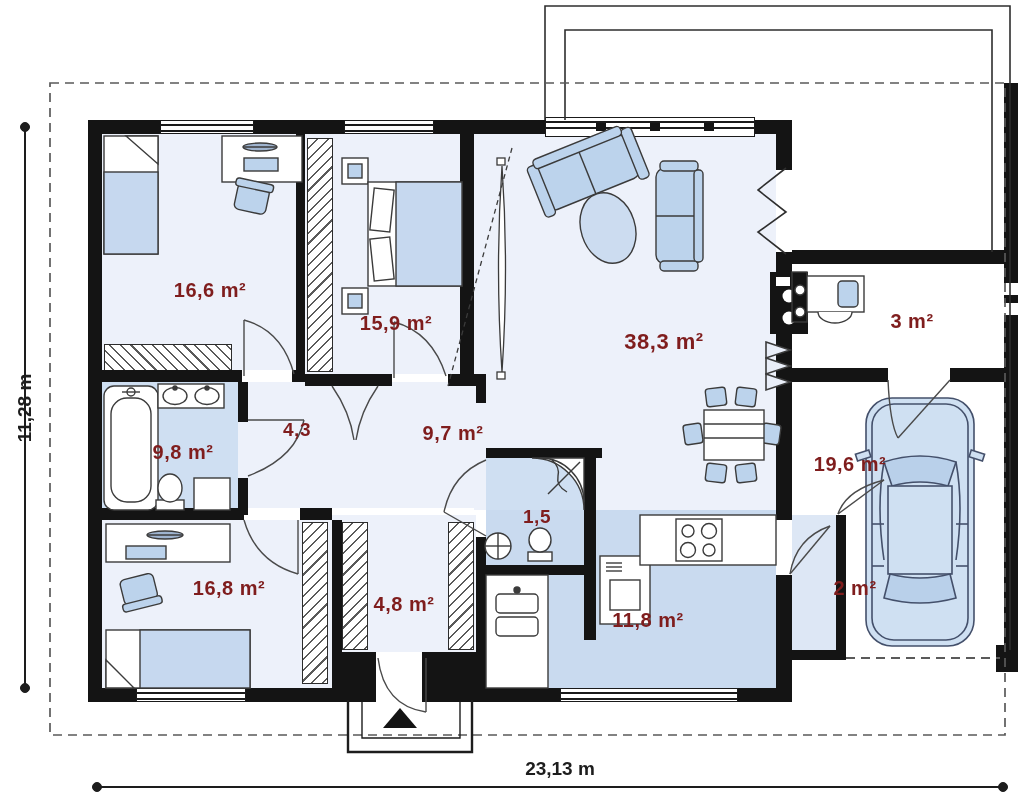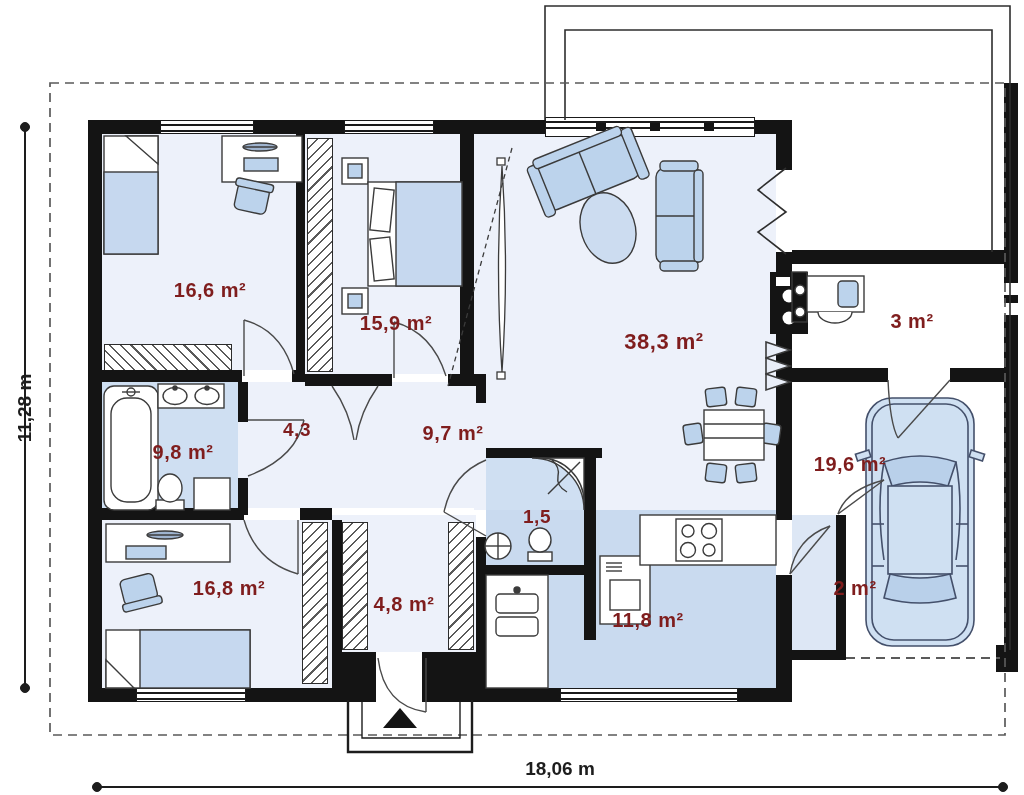--- a/index.html
+++ b/index.html
@@ -341,15 +341,15 @@
   <div class="label" style="left:183px;top:452px;">9,8 m²</div>
   <div class="label" style="left:419px;top:433px;margin-left:34px;">9,7 m²</div>
   <div class="label small" style="left:537px;top:517px;">1,5</div>
   <div class="label" style="left:850px;top:464px;">19,6 m²</div>
   <div class="label" style="left:229px;top:588px;">16,8 m²</div>
   <div class="label" style="left:404px;top:604px;">4,8 m²</div>
   <div class="label" style="left:817px;top:588px;margin-left:38px;">2 m²</div>
   <div class="label" style="left:648px;top:620px;">11,8 m²</div>
 
   <div class="dim-label dim-v" style="left:25px;top:408px;">11,28 m</div>
-  <div class="dim-label" style="left:560px;top:758px;transform:translate(-50%,0);">18,06 m</div>
+  <div class="dim-label" style="left:560px;top:758px;transform:translate(-50%,0);">23,13 m</div>
 
 </div>
 
 </body></html>

